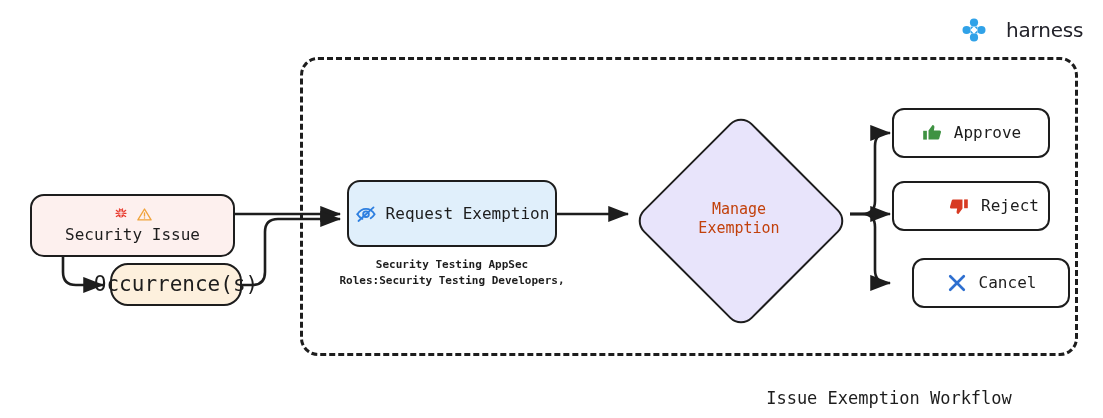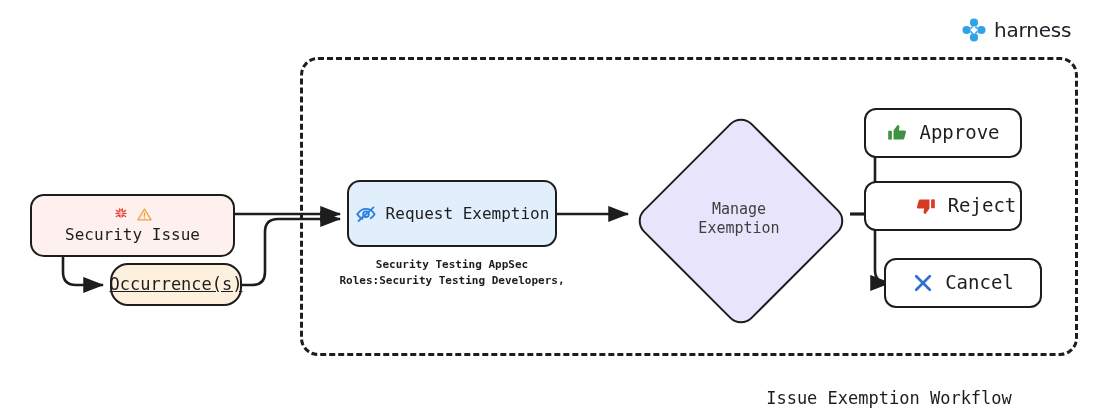--- a/index.html
+++ b/index.html
@@ -1,63 +1,63 @@
 <!DOCTYPE html>
 <html><head>
 <meta charset="utf-8">
 <style>
   html,body{margin:0;padding:0;background:#ffffff;}
   body{width:1103px;height:418px;overflow:hidden;
        font-family:"DejaVu Sans Mono","Liberation Mono",monospace;}
   .stage{position:relative;width:1103px;height:418px;}
 
   
-  .brand{position:absolute;left:962px;top:18px;display:flex;align-items:center;gap:8px;}
+  .brand{position:absolute;left:962px;top:18px;display:flex;align-items:center;gap:20px;}
   .brand-mark{width:24px;height:24px;display:block;}
   .brand-text{font-family:"DejaVu Sans","Liberation Sans",sans-serif;
               font-size:20px;color:#22222a;letter-spacing:-0.2px;}
 
   
   .dashed-group{position:absolute;left:300px;top:57px;width:778px;height:299px;
       border:3px dashed #1d1d1d;border-radius:18px;box-sizing:border-box;}
 
   
   .node{position:absolute;box-sizing:border-box;border:2.5px solid #1d1d1d;
         border-radius:12px;display:flex;flex-direction:column;
         align-items:center;justify-content:center;
         color:#1d1d1d;font-size:16px;line-height:1.35;}
 
   #node-security-issue{left:30px;top:182px;width:205px;height:63px;
         background:#fdf0ee;border-radius:14px;gap:1px;margin-top:12px;}
   .si-icons{display:flex;align-items:center;gap:7px;height:17px;}
 
   #node-occurrences{left:110px;top:263px;width:132px;height:43px;
-        background:#fdf0dd;border-radius:18px;font-size:17px;text-decoration:underline;}
+        background:#fdf0dd;border-radius:18px;font-size:21px;}
 
   #node-request-exemption{left:347px;top:180px;width:210px;height:67px;
         background:#e0effb;border-radius:13px;flex-direction:row;gap:9px;font-size:16px;}
 
   .node-caption{position:absolute;text-align:center;font-size:11px;
         color:#1d1d1d;line-height:1.45;font-weight:bold;}
   #caption-request{left:337px;top:257px;width:230px;}
   #caption-manage{left:620px;top:313px;width:240px;}
 
   
   #node-manage-exemption{left:634px;top:114px;width:210px;height:210px;
         border:none;background:transparent;}
   #node-manage-exemption .dia{position:absolute;left:30px;top:30px;
         width:150px;height:150px;background:#e8e4fb;
         border:2.5px solid #1d1d1d;border-radius:16px;
         transform:rotate(45deg);}
   #node-manage-exemption .dia-label{position:relative;text-align:center;
-        font-size:15px;line-height:1.3;color:#404040;}
+        font-size:15px;line-height:1.3;color:#c2410c;}
 
   
   .action{background:#ffffff;flex-direction:row;gap:11px;width:158px;height:50px;
-          border-radius:12px;font-size:19px;left:864px;}
+          border-radius:12px;font-size:16px;left:892px;}
   #node-approve{top:108px;}
   #node-reject{top:181px;padding-left:45px;}
   #node-cancel{top:258px;margin-left:20px;}
 
   
   .wires{position:absolute;left:0;top:0;width:1103px;height:418px;
          pointer-events:none;}
 
   
   #workflow-title{position:absolute;left:744px;top:388px;width:290px;

